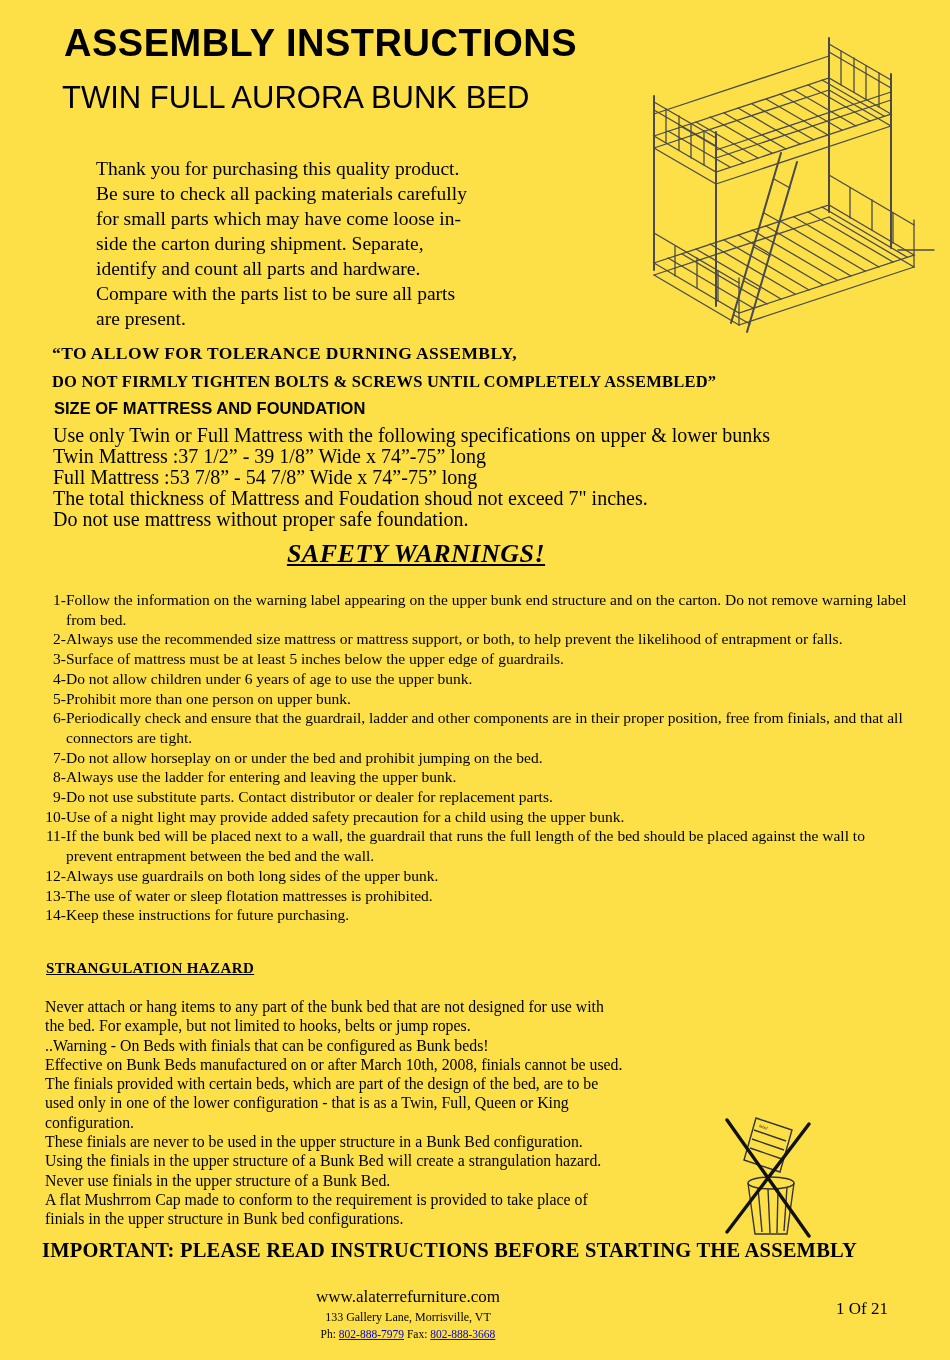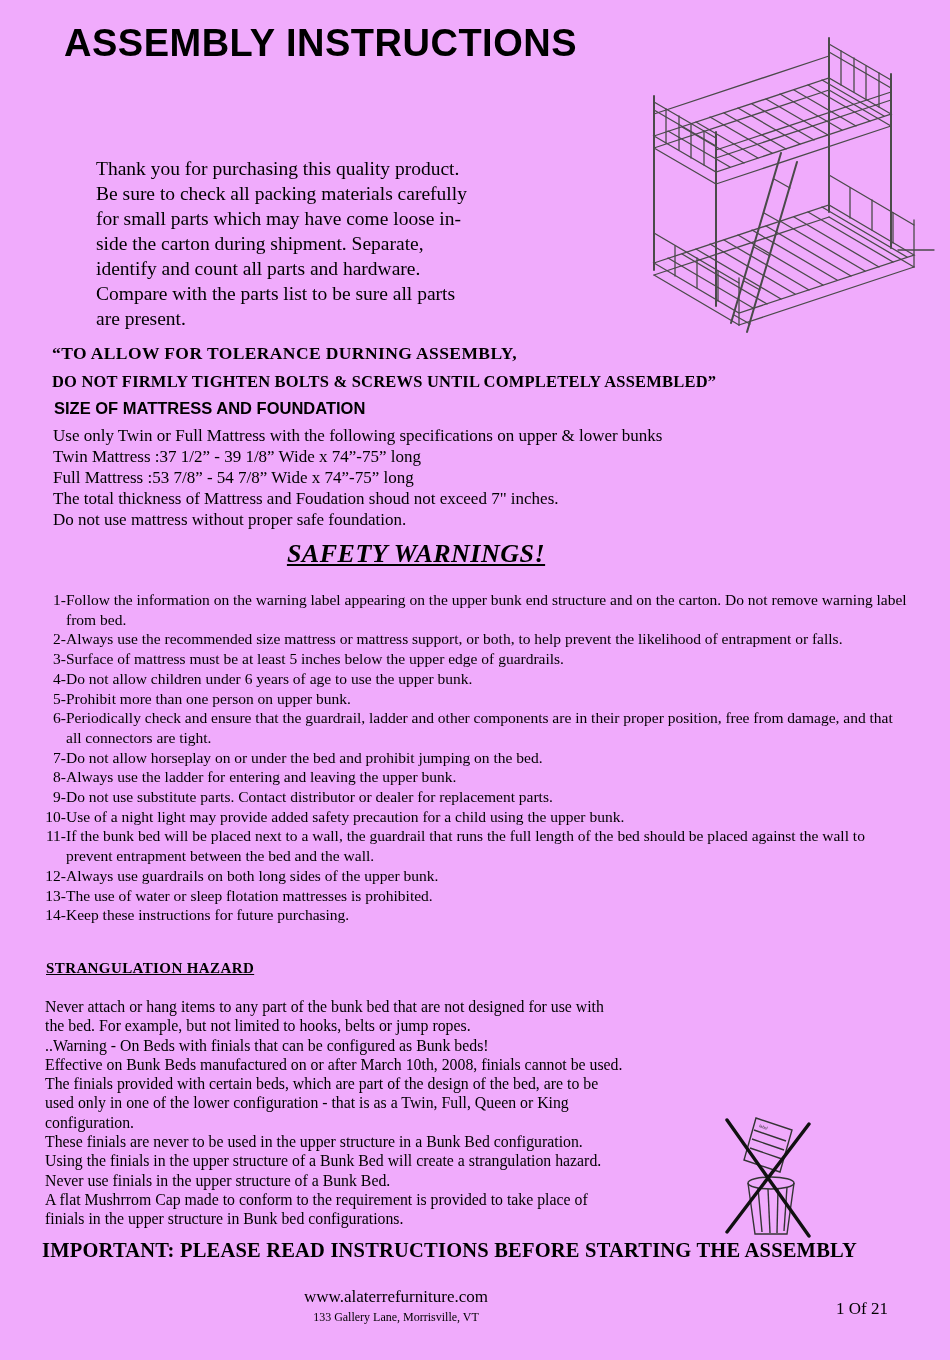--- a/index.html
+++ b/index.html
@@ -1,19 +1,19 @@
 <!DOCTYPE html>
 <html><head>
 <meta charset="utf-8">
 <style>
   * { margin:0; padding:0; box-sizing:border-box; }
   html,body { background:#ffffff; }
   .page {
     position:relative; width:950px; height:1360px; margin:0 auto;
-    background:#f0abfc; color:#000;
+    background:#fde047; color:#000;
     font-family:"Liberation Serif", serif; overflow:hidden;
   }
   .title {
     position:absolute; left:64px; top:22px;
     font-family:"Liberation Sans", sans-serif; font-weight:700;
     font-size:38px; letter-spacing:0.5px;
   }
   .subtitle {
     position:absolute; left:62px; top:80px;
     font-family:"Liberation Sans", sans-serif; font-weight:400; font-size:31px;
@@ -25,21 +25,21 @@
     font-size:19.5px; line-height:25px; white-space:pre-line;margin-left:44px;
   }
   .tol1 { position:absolute; left:52px; top:343px; font-weight:700; font-size:17.5px; letter-spacing:0.4px; }
   .tol2 { position:absolute; left:52px; top:372px; font-weight:700; font-size:16.5px; letter-spacing:0.2px; }
   .mattress-heading {
     position:absolute; left:54px; top:399px;
     font-family:"Liberation Sans", sans-serif; font-weight:700; font-size:16.5px;
   }
   .mattress-body {
     position:absolute; left:53px; top:425px; width:720px;
-    font-size:17px; line-height:21px; white-space:pre-line;
+    font-size:20px; line-height:21px; white-space:pre-line;
   }
   .safety-heading {
     position:absolute; left:0; top:539px; width:832px; text-align:center;
     font-weight:700; font-style:italic; font-size:26px; text-decoration:underline;
     letter-spacing:0.5px;
   }
   .warnings { position:absolute; left:28px; top:590px; width:884px; font-size:15.5px; line-height:19.7px; }
   .warn-item { display:flex; }
   .warn-num { flex:0 0 38px; width:38px; text-align:right; white-space:nowrap; }
   .warn-text { flex:1; }
@@ -50,33 +50,34 @@
   .strang-body {
     position:absolute; left:45px; top:997px; width:660px;
     font-size:15.8px; line-height:19.3px; white-space:pre-line;
   }
   .hazard-icon { position:absolute; left:722px; top:1110px; width:92px; height:132px; }
   .hazard-icon svg { width:100%; height:100%; }
   .important {
     position:absolute; left:42px; top:1239px;
     font-weight:700; font-size:20.5px; letter-spacing:0.2px;
   }
-  .footer { position:absolute; left:0; top:1287px; width:792px; text-align:center; }
+  .footer { position:absolute; left:12px; top:1287px; width:792px; text-align:center; }
   .footer .website { font-size:17px; }
   .footer .address { font-size:12px; margin-top:3px; }
   .footer .phones  { font-size:11.5px; margin-top:3px; }
   .footer .link { color:#0000cc; text-decoration:underline; cursor:pointer; }
   .page-number { position:absolute; right:62px; top:1299px; font-size:17px; }
 </style>
 </head>
 <body>
 
 <div class="page">
 
   <h1 class="title">ASSEMBLY INSTRUCTIONS</h1>
+  <h2 class="subtitle">TWIN FULL AURORA BUNK BED</h2>
 
   <div class="bed-illustration">
     <svg viewBox="0 0 312 322" xmlns="http://www.w3.org/2000/svg">
       <g stroke="#4a4a4a" stroke-width="1.3" fill="none" stroke-linecap="round">
 
         <line x1="272" y1="232" x2="308" y2="232"></line>
 
         <polygon points="28,118 203,60 265,96 90,154"></polygon>
         <line x1="28" y1="130" x2="203" y2="72"></line>
         <line x1="203" y1="72" x2="265" y2="108"></line>
@@ -197,21 +198,21 @@
       <div class="warn-item">
         <span class="warn-num">4-</span>
         <span class="warn-text">Do not allow children under 6 years of age to use the upper bunk.</span>
       </div>
       <div class="warn-item">
         <span class="warn-num">5-</span>
         <span class="warn-text">Prohibit more than one person on upper bunk.</span>
       </div>
       <div class="warn-item">
         <span class="warn-num">6-</span>
-        <span class="warn-text">Periodically check and ensure that the guardrail, ladder and other components are in their proper position, free from damage, and that all connectors are tight.</span>
+        <span class="warn-text">Periodically check and ensure that the guardrail, ladder and other components are in their proper position, free from finials, and that all connectors are tight.</span>
       </div>
       <div class="warn-item">
         <span class="warn-num">7-</span>
         <span class="warn-text">Do not allow horseplay on or under the bed and prohibit jumping on the bed.</span>
       </div>
       <div class="warn-item">
         <span class="warn-num">8-</span>
         <span class="warn-text">Always use the ladder for entering and leaving the upper bunk.</span>
       </div>
       <div class="warn-item">
@@ -276,17 +277,20 @@
       </g>
       <text x="37" y="17" font-size="4" fill="#333" transform="rotate(18 37 17)" font-family="Liberation Sans, sans-serif">label</text>
     </svg>
   </div>
 
   <div class="important">IMPORTANT: PLEASE READ INSTRUCTIONS BEFORE STARTING THE ASSEMBLY</div>
 
   <div class="footer">
     <div class="website">www.alaterrefurniture.com</div>
     <div class="address">133 Gallery Lane, Morrisville, VT</div>
+    <div class="phones">
+      <span>Ph: </span><span class="link">802-888-7979</span><span> Fax: </span><span class="link">802-888-3668</span>
+    </div>
   </div>
 
   <div class="page-number">1 Of 21</div>
 
 </div>
 
 </body></html>

